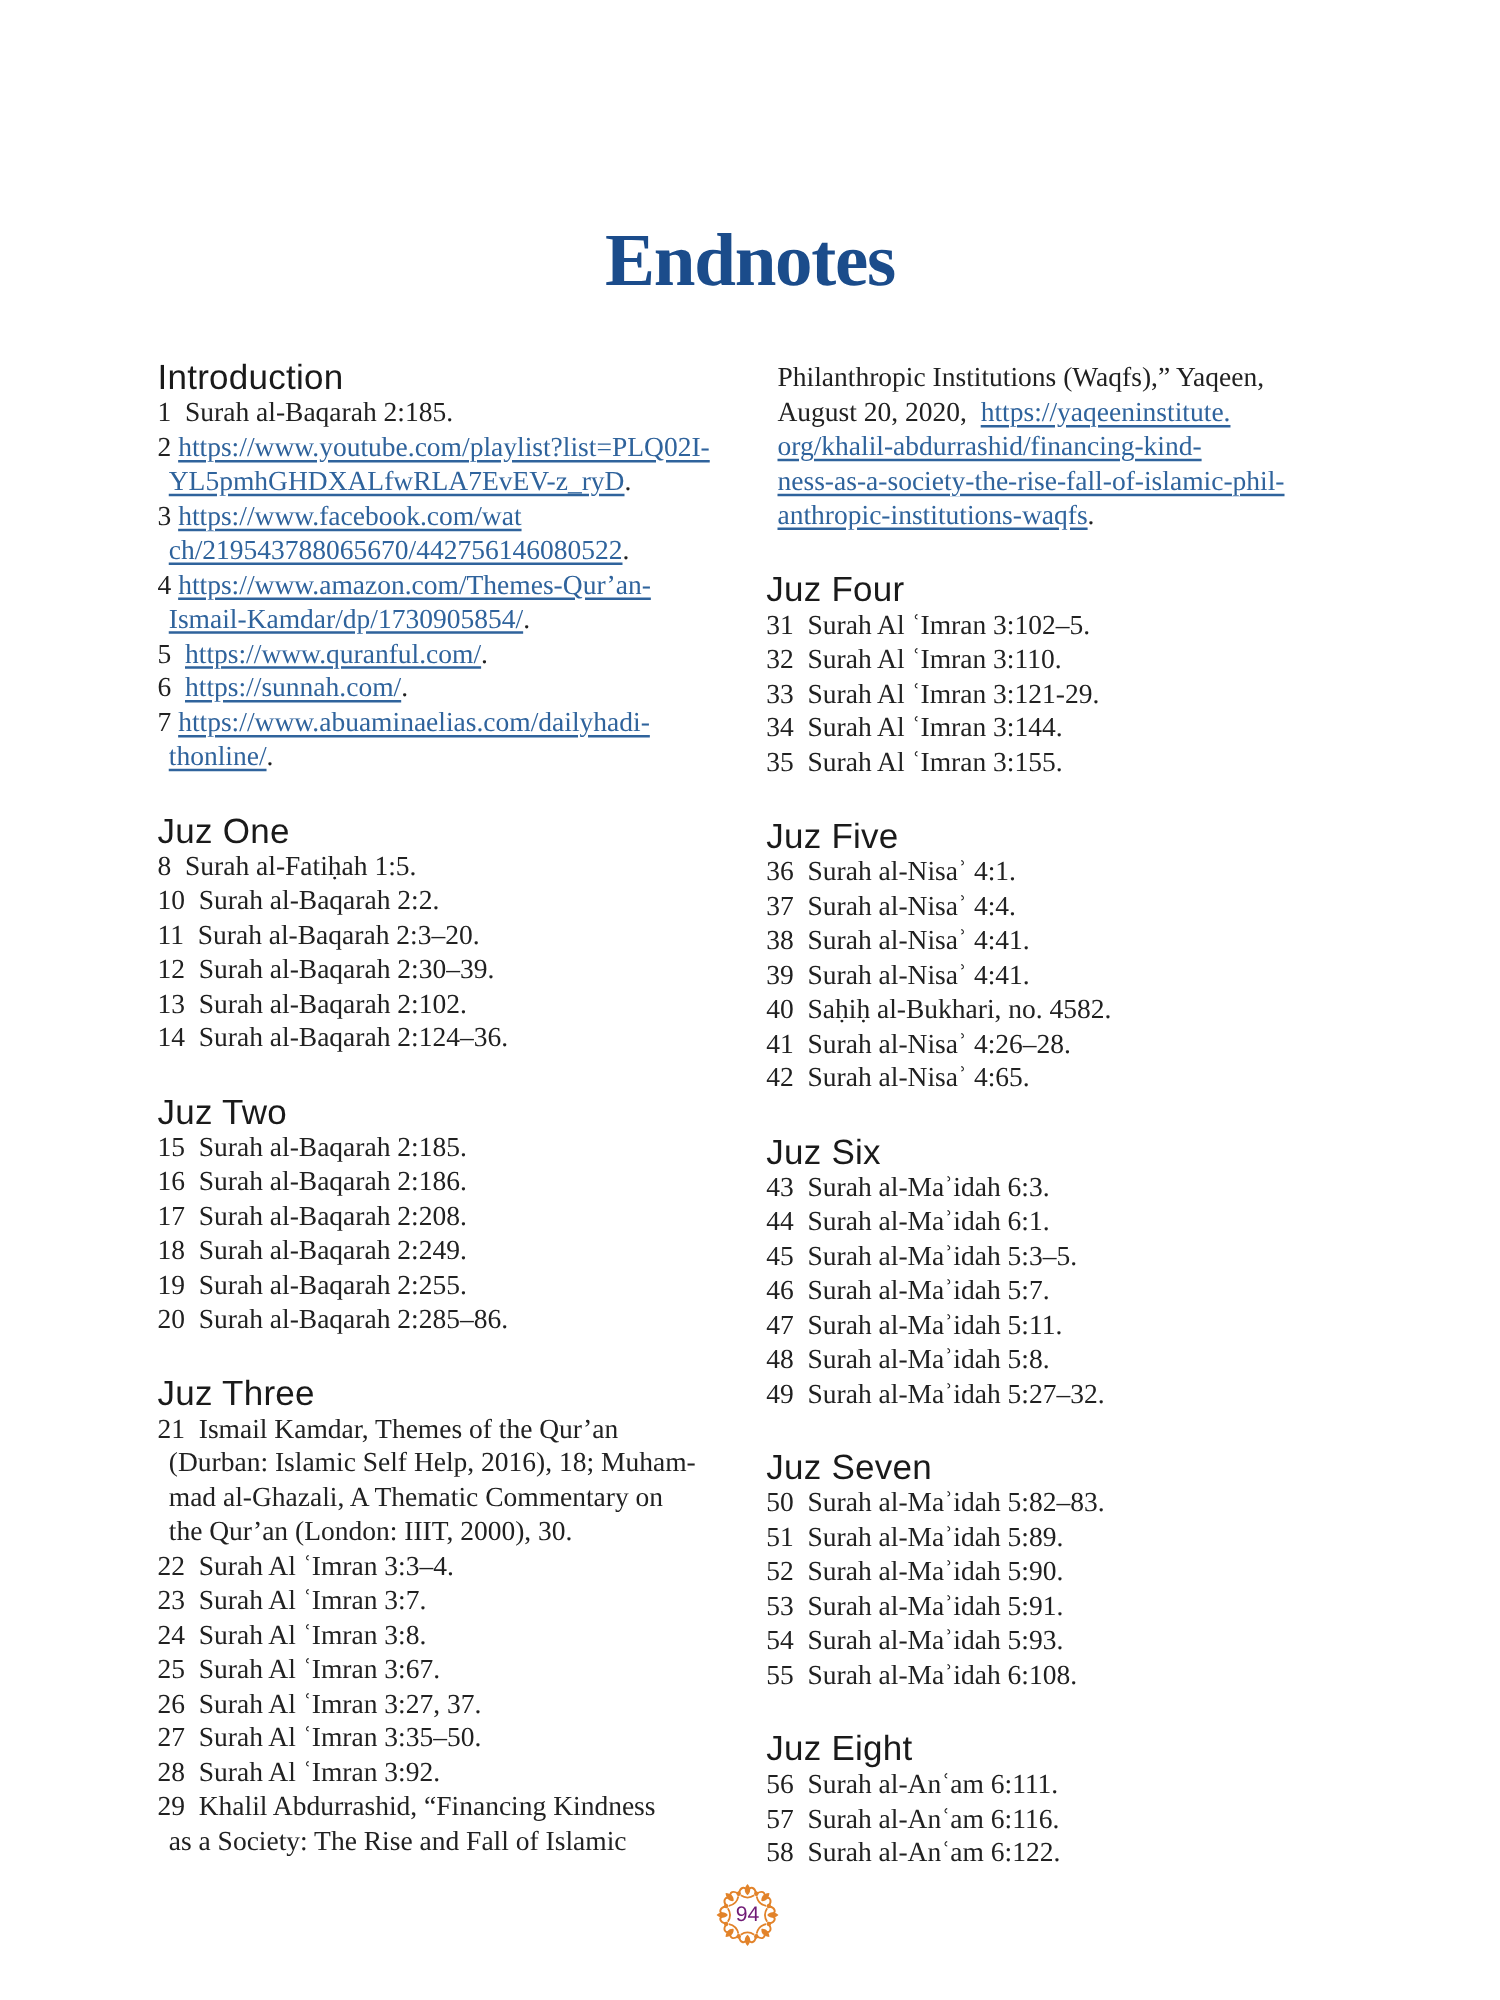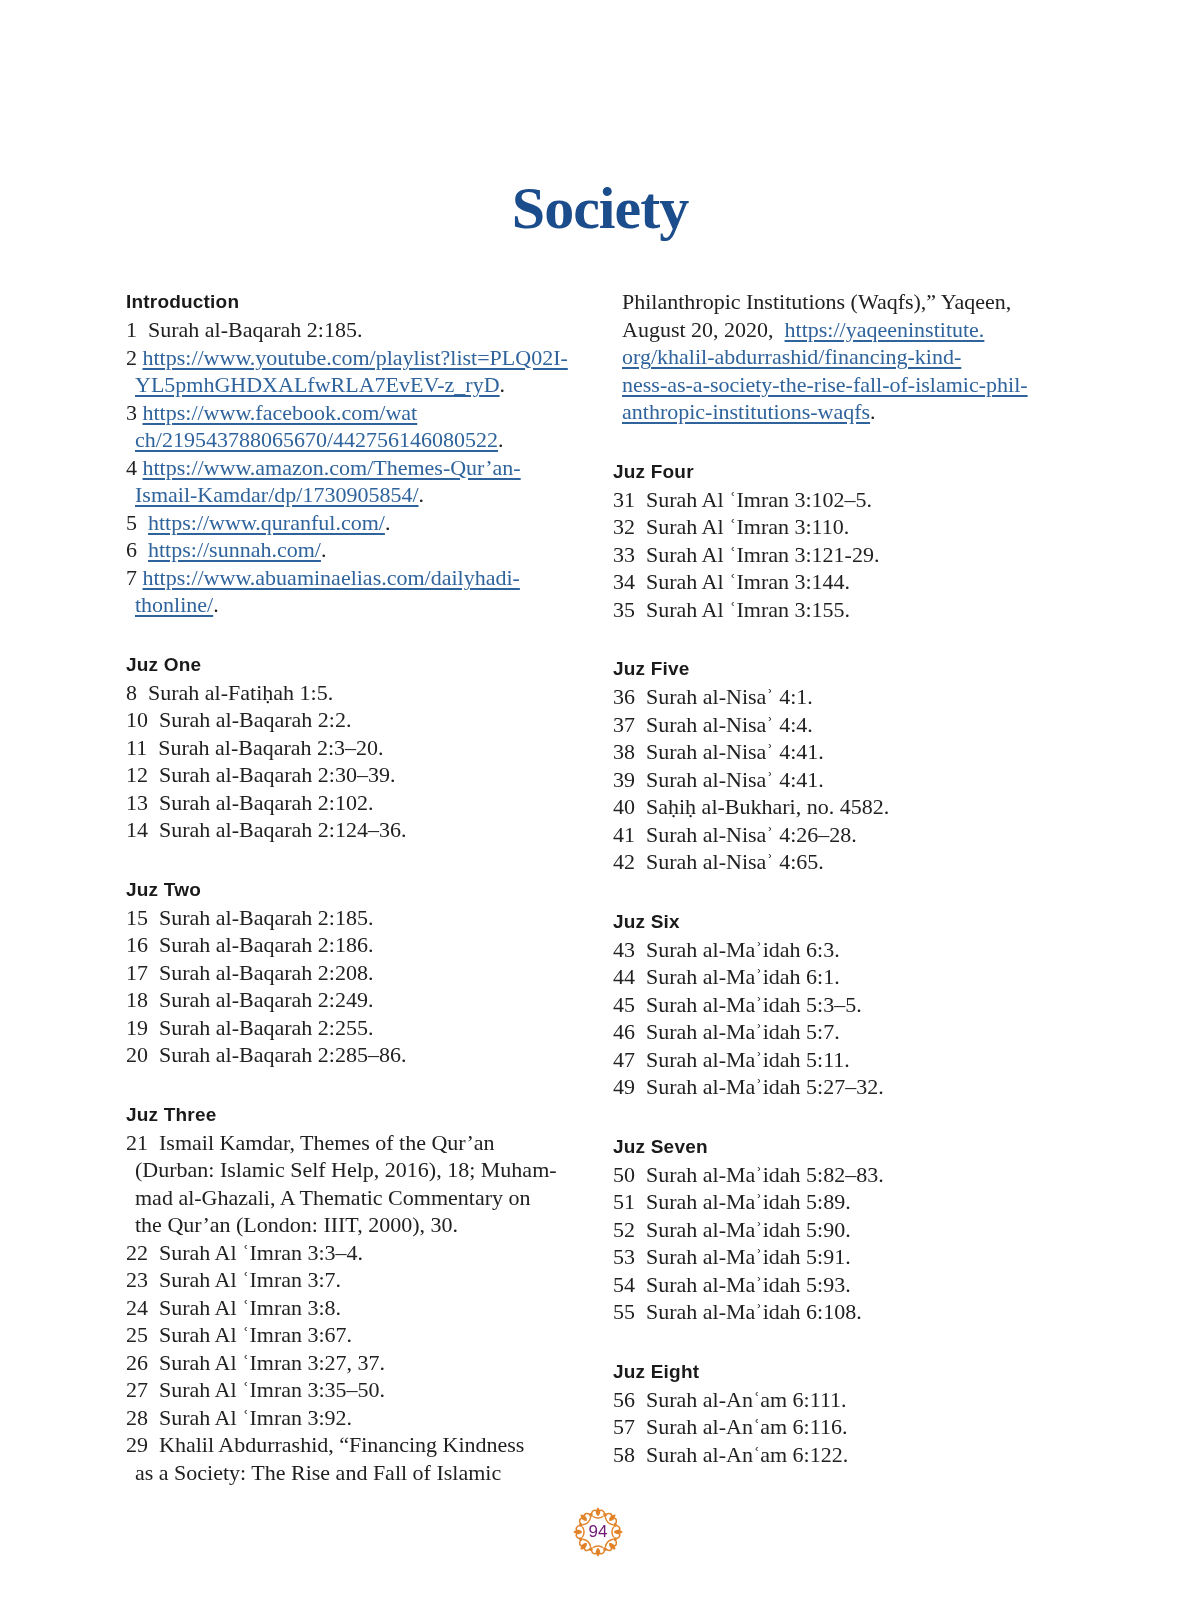--- a/index.html
+++ b/index.html
@@ -28,22 +28,22 @@
     top:288px;
     width:486px;
     font-size:22px;
     line-height:27.5px;
   }
   .col-left  { left:126px; }
   .col-right { left:613px; }
   .section:not(:first-child) { margin-top:32px; }
   .heading {
     font-family:"Liberation Sans","DejaVu Sans",sans-serif;
-    font-weight:bold;
-    font-size:19px;
+    font-weight:normal;
+    font-size:28px;
     line-height:28px;
     letter-spacing:0.2px;
     color:#1a1a1a;
   }
   .note {
     white-space:pre-wrap;
     padding-left:9px;
     text-indent:-9px;
   }
   .note.cont { text-indent:0; }
@@ -66,21 +66,21 @@
     font-family:"Liberation Sans","DejaVu Sans",sans-serif;
     font-size:17px;
     color:#701a75;
   }
 </style>
 </head>
 <body>
 
 <div class="page">
 
-  <h1 class="title">Society</h1>
+  <h1 class="title">Endnotes</h1>
 
   <div class="col col-left">
       <section class="section">
         <div class="heading">Introduction</div>
         <div class="note"><span>1  Surah al-Baqarah 2:185.</span></div>
         <div class="note"><span>2 </span><a class="link">https://www.youtube.com/playlist?list=PLQ02I-
 YL5pmhGHDXALfwRLA7EvEV-z_ryD</a><span>.</span></div>
         <div class="note"><span>3 </span><a class="link">https://www.facebook.com/wat
 ch/219543788065670/442756146080522</a><span>.</span></div>
         <div class="note"><span>4 </span><a class="link">https://www.amazon.com/Themes-Qur’an-
@@ -151,20 +151,21 @@
         <div class="note"><span>41  Surah al-Nisaʾ 4:26–28.</span></div>
         <div class="note"><span>42  Surah al-Nisaʾ 4:65.</span></div>
       </section>
       <section class="section">
         <div class="heading">Juz Six</div>
         <div class="note"><span>43  Surah al-Maʾidah 6:3.</span></div>
         <div class="note"><span>44  Surah al-Maʾidah 6:1.</span></div>
         <div class="note"><span>45  Surah al-Maʾidah 5:3–5.</span></div>
         <div class="note"><span>46  Surah al-Maʾidah 5:7.</span></div>
         <div class="note"><span>47  Surah al-Maʾidah 5:11.</span></div>
+        <div class="note"><span>48  Surah al-Maʾidah 5:8.</span></div>
         <div class="note"><span>49  Surah al-Maʾidah 5:27–32.</span></div>
       </section>
       <section class="section">
         <div class="heading">Juz Seven</div>
         <div class="note"><span>50  Surah al-Maʾidah 5:82–83.</span></div>
         <div class="note"><span>51  Surah al-Maʾidah 5:89.</span></div>
         <div class="note"><span>52  Surah al-Maʾidah 5:90.</span></div>
         <div class="note"><span>53  Surah al-Maʾidah 5:91.</span></div>
         <div class="note"><span>54  Surah al-Maʾidah 5:93.</span></div>
         <div class="note"><span>55  Surah al-Maʾidah 6:108.</span></div>

